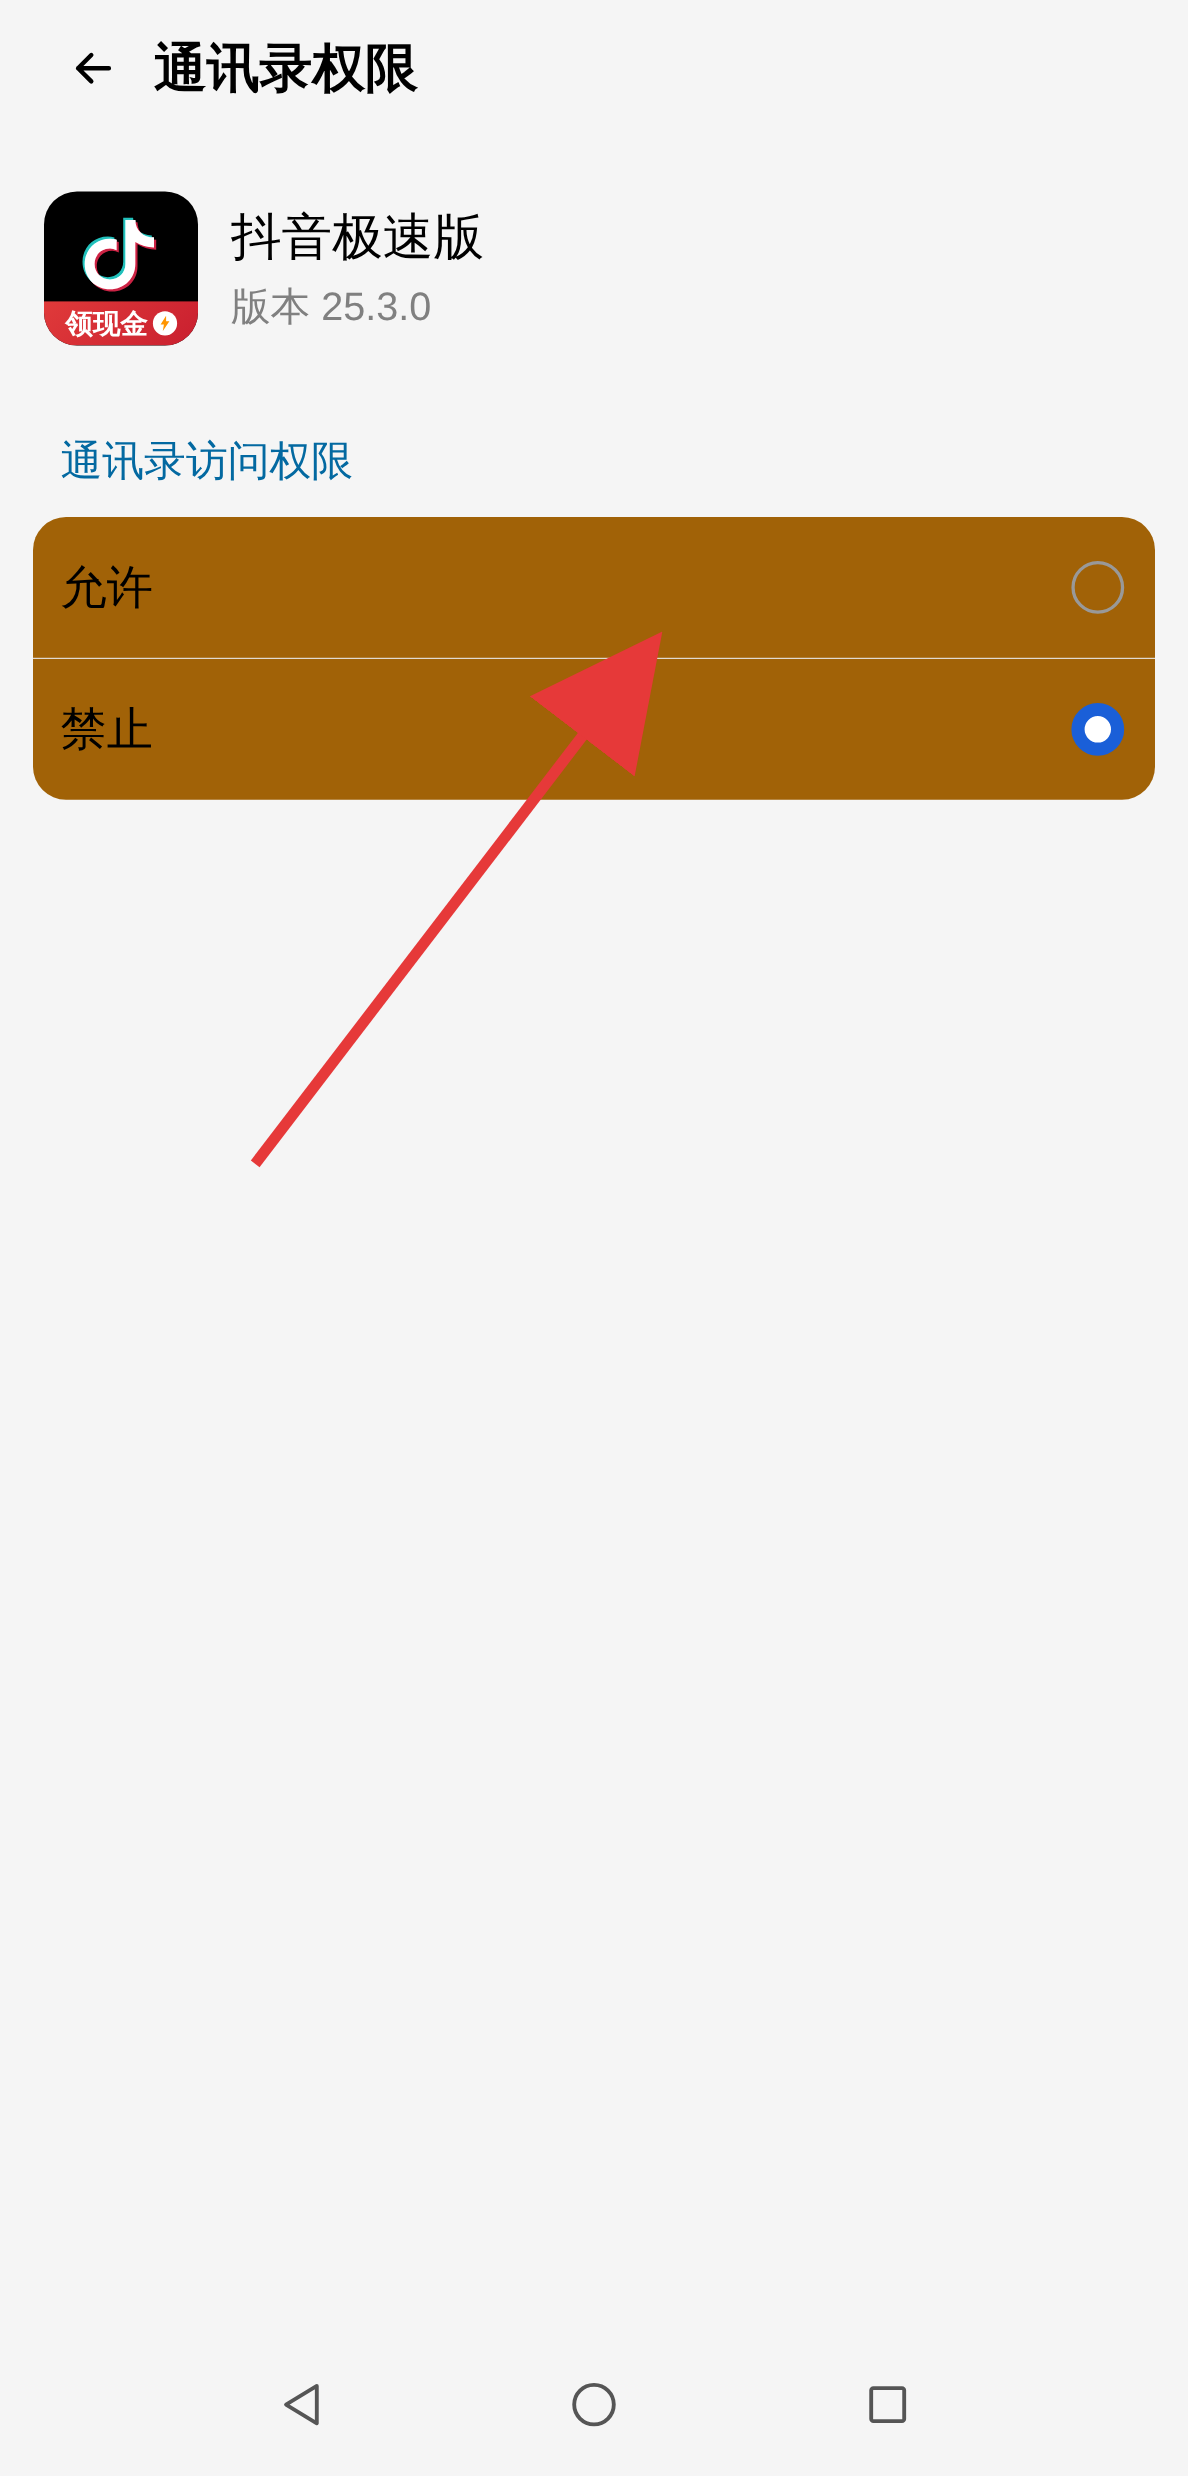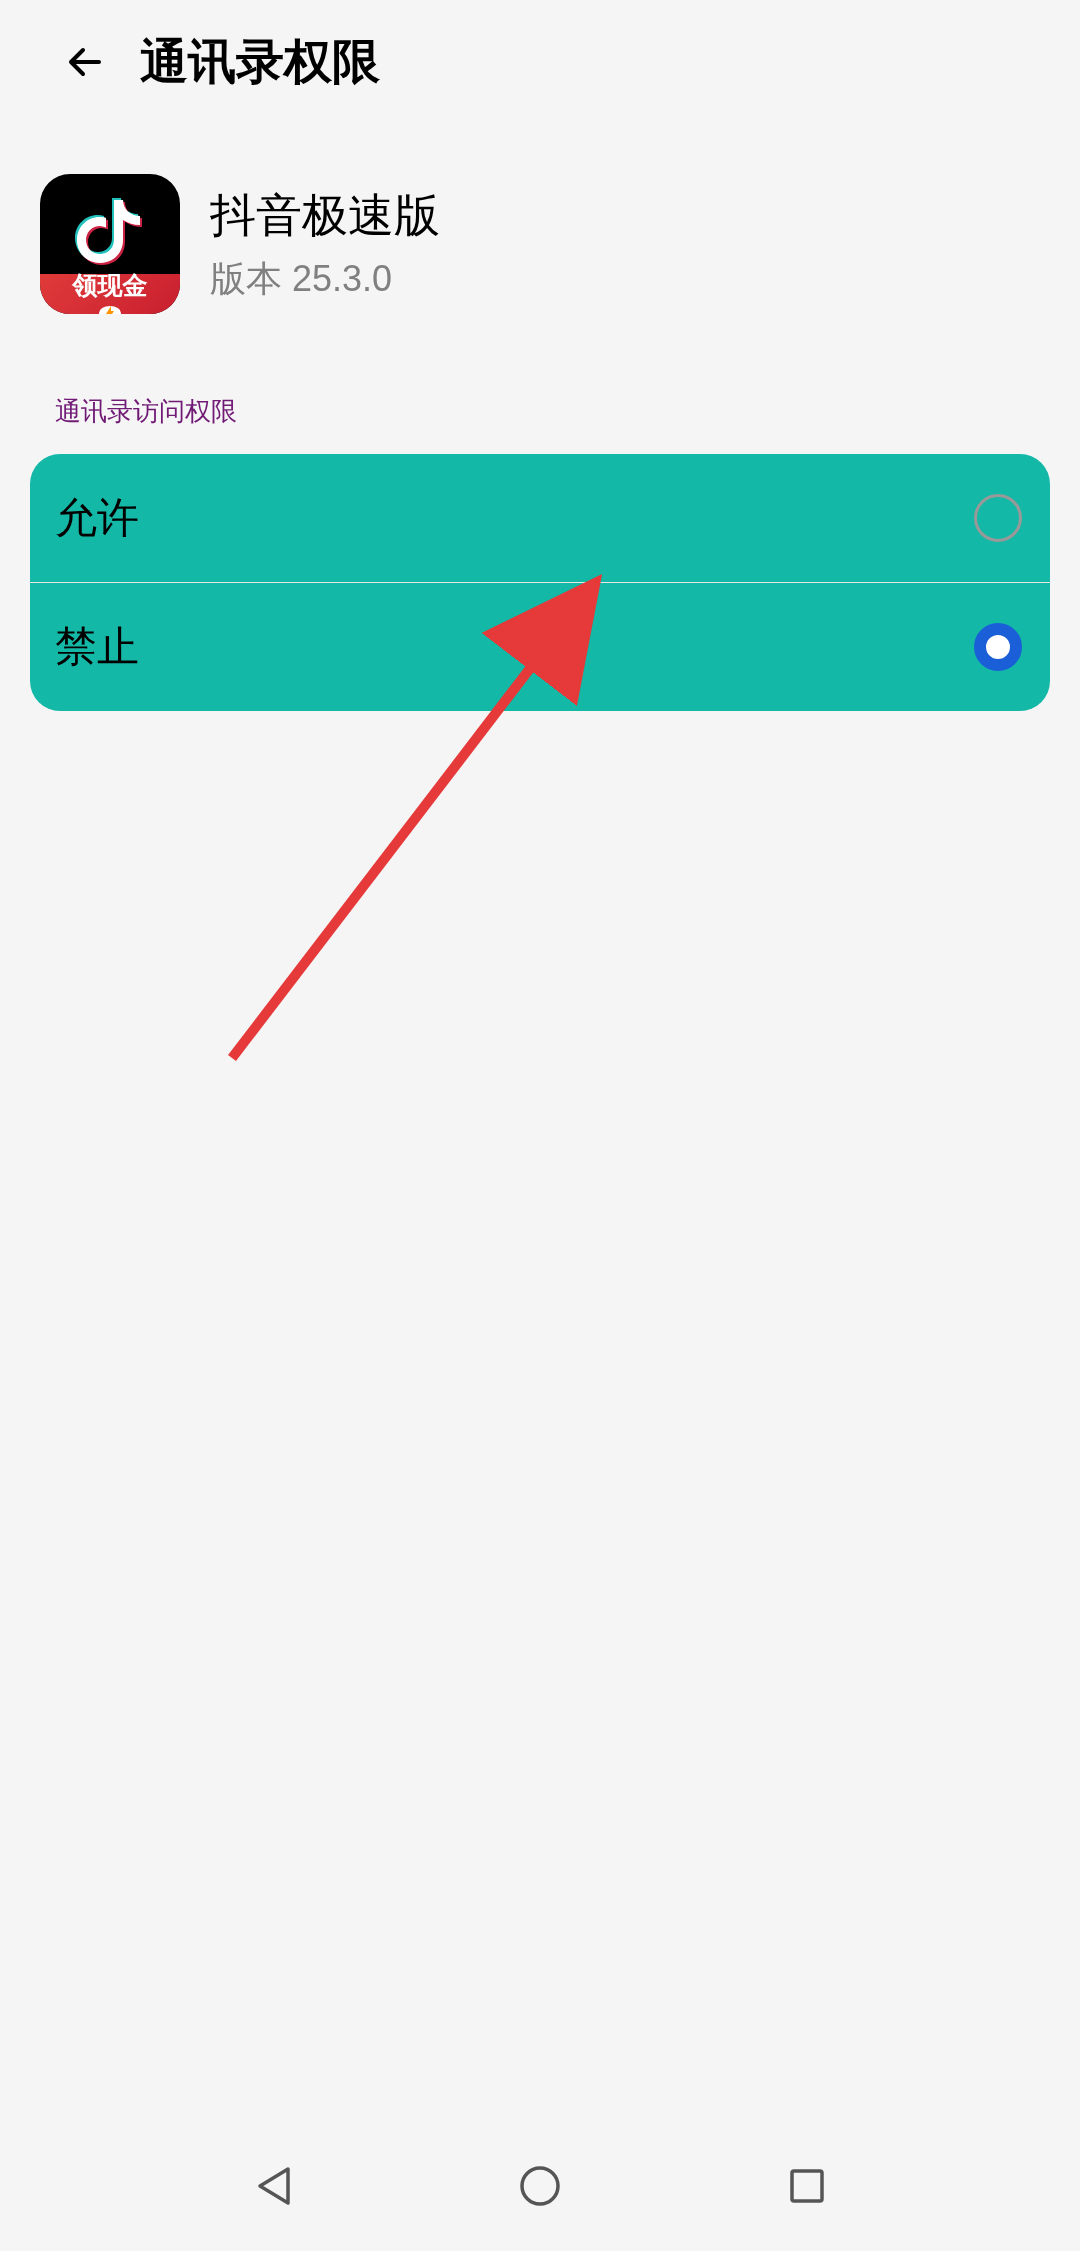--- a/index.html
+++ b/index.html
@@ -58,21 +58,20 @@
       position: absolute;
       bottom: 0;
       left: 0;
       right: 0;
       height: 40px;
       background: linear-gradient(135deg, #e03a3a 0%, #c91f2f 100%);
       display: flex;
       align-items: center;
       justify-content: center;
       gap: 4px;
-      flex-direction: column;
     }
     .cash-text {
       color: #fff;
       font-size: 25px;
       font-weight: 600;
     }
     .bolt-icon {
       width: 22px;
       height: 22px;
       background-color: #fff;
@@ -90,26 +89,26 @@
       font-size: 46px;
       font-weight: 500;
       color: #000;
       text-align: center;
     }
     .app-version {
       font-size: 36px;
       color: #808080;
     }
     .section-title {
-      font-size: 26px;
-      color: #701a75;
+      font-size: 38px;
+      color: #0369a1;
       padding: 40px 50px 25px 55px;
     }
     .options-card {
-      background-color: #14b8a6;
+      background-color: #a16207;
       border-radius: 30px;
       margin: 0 30px;
       overflow: hidden;
     }
     .option-item {
       display: flex;
       align-items: center;
       justify-content: space-between;
       padding: 36px 28px 36px 25px;
     }

